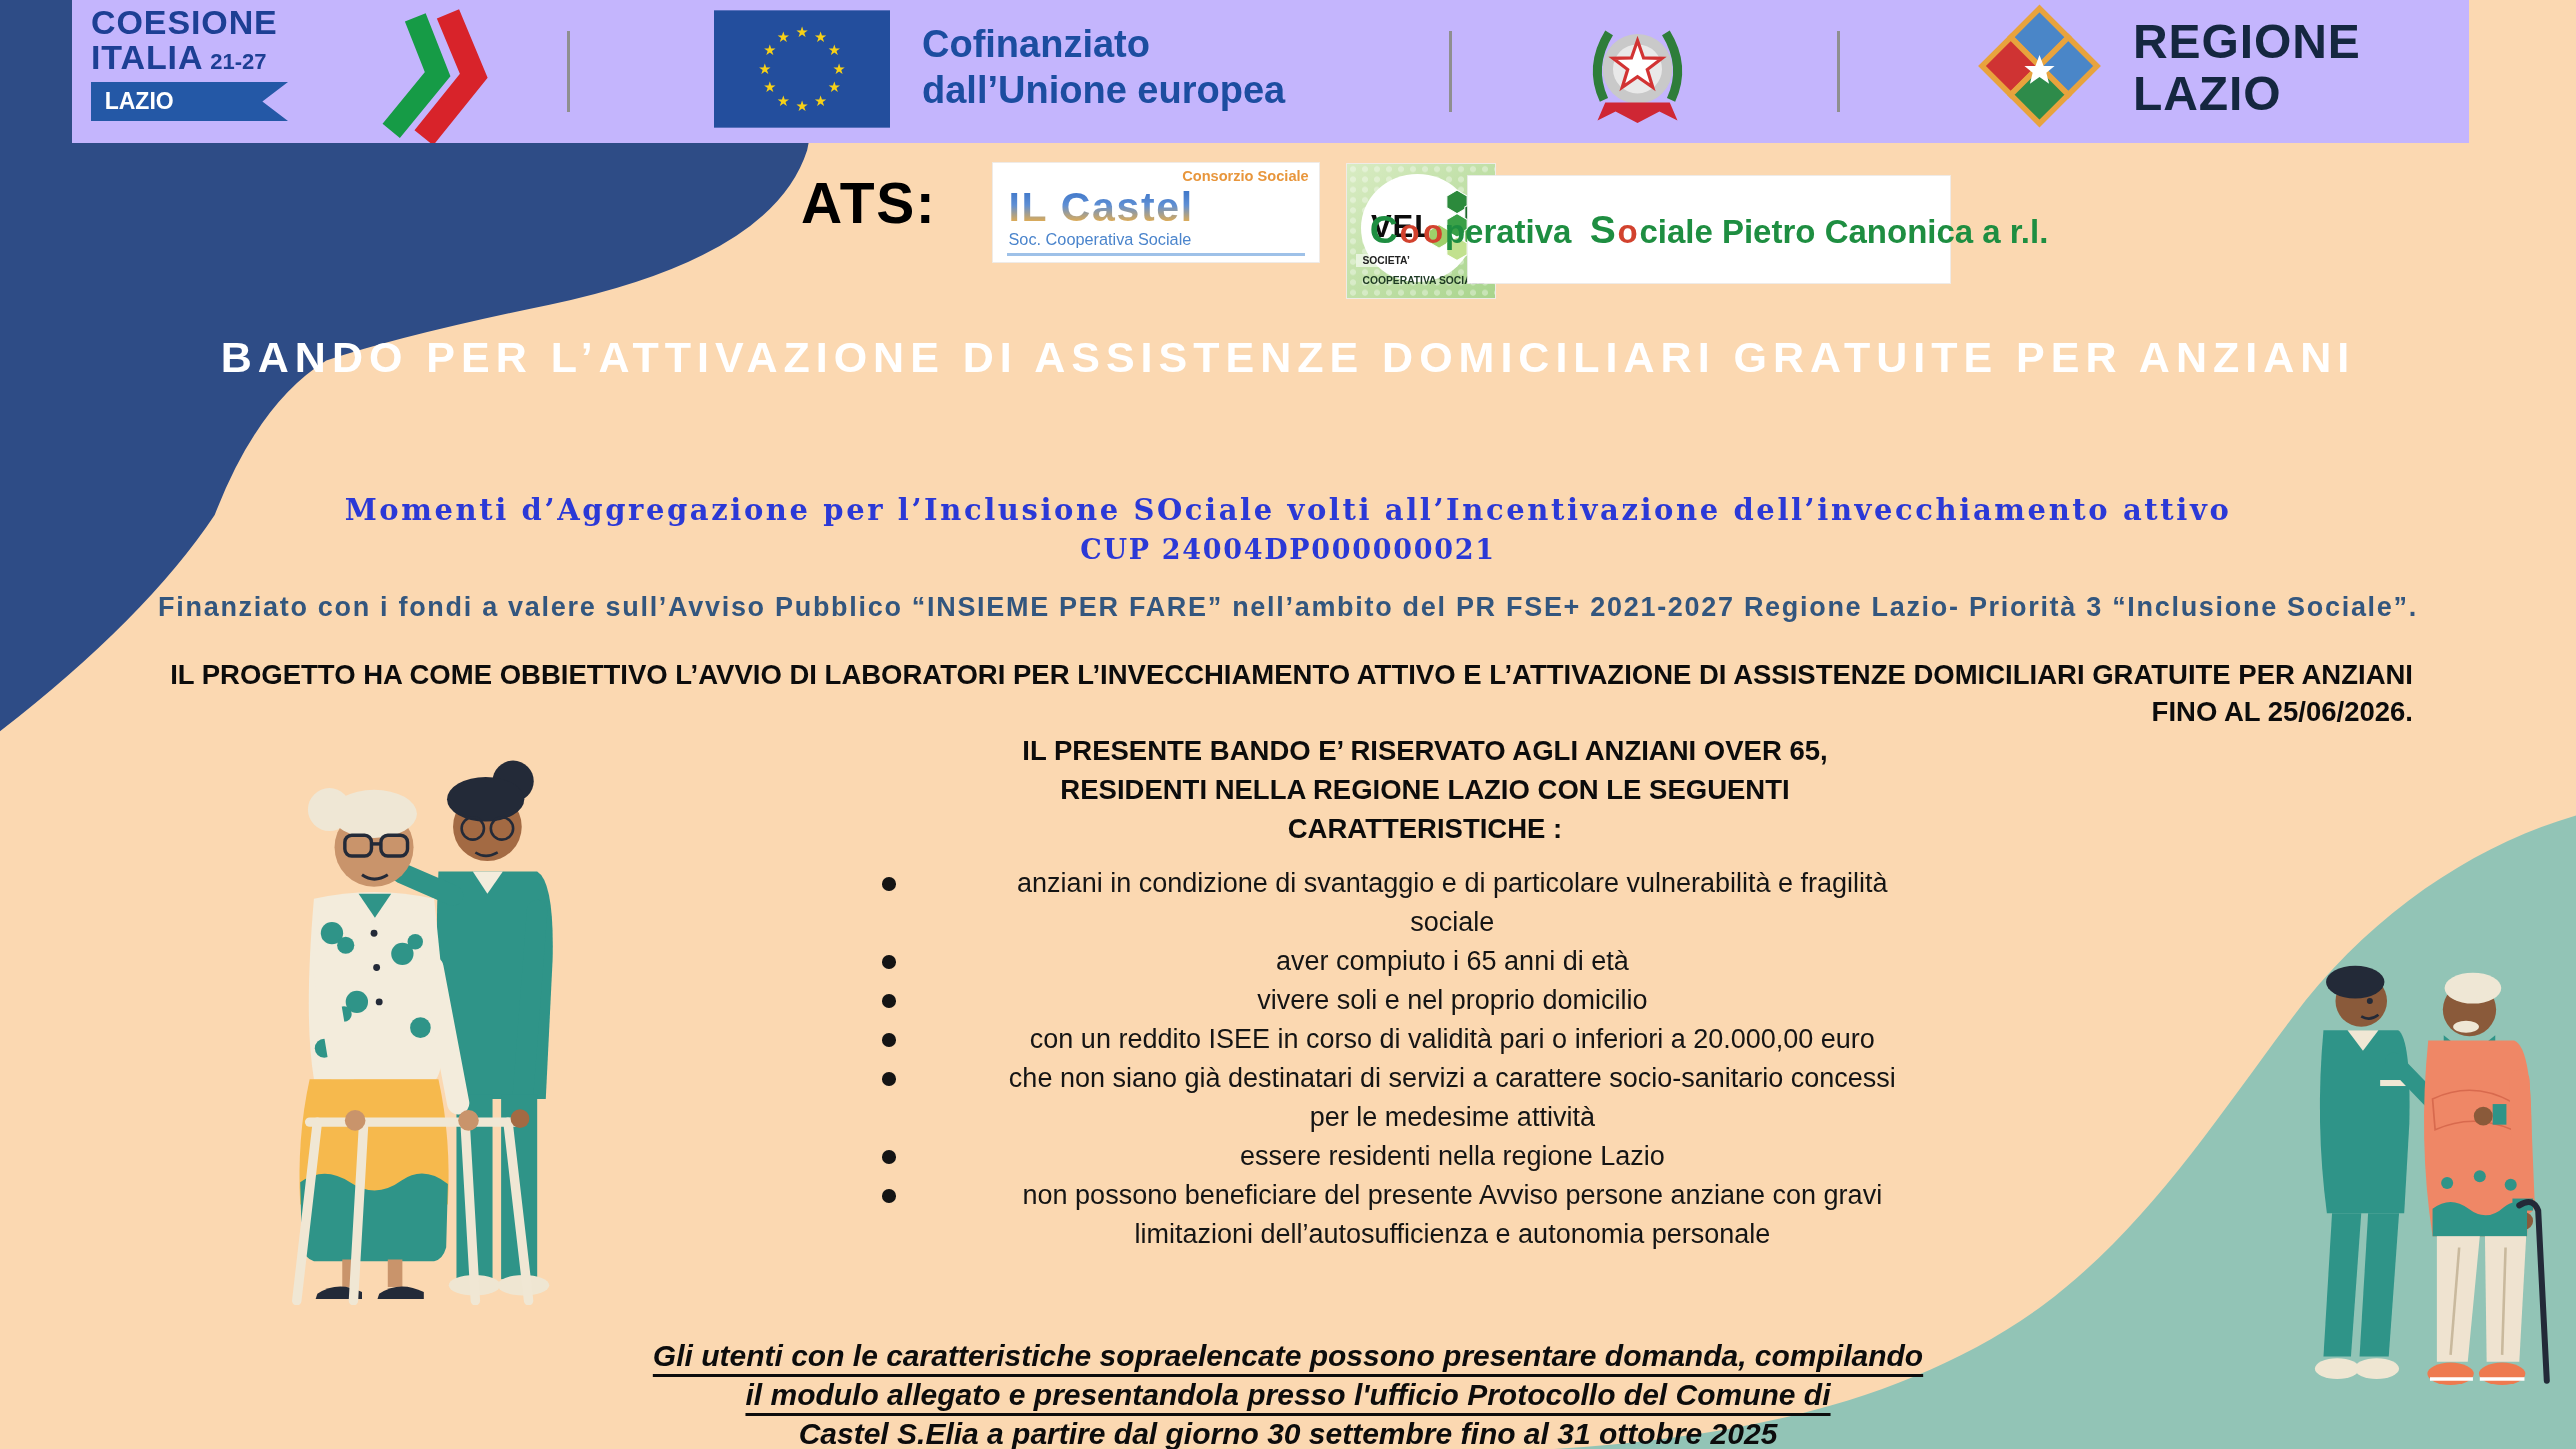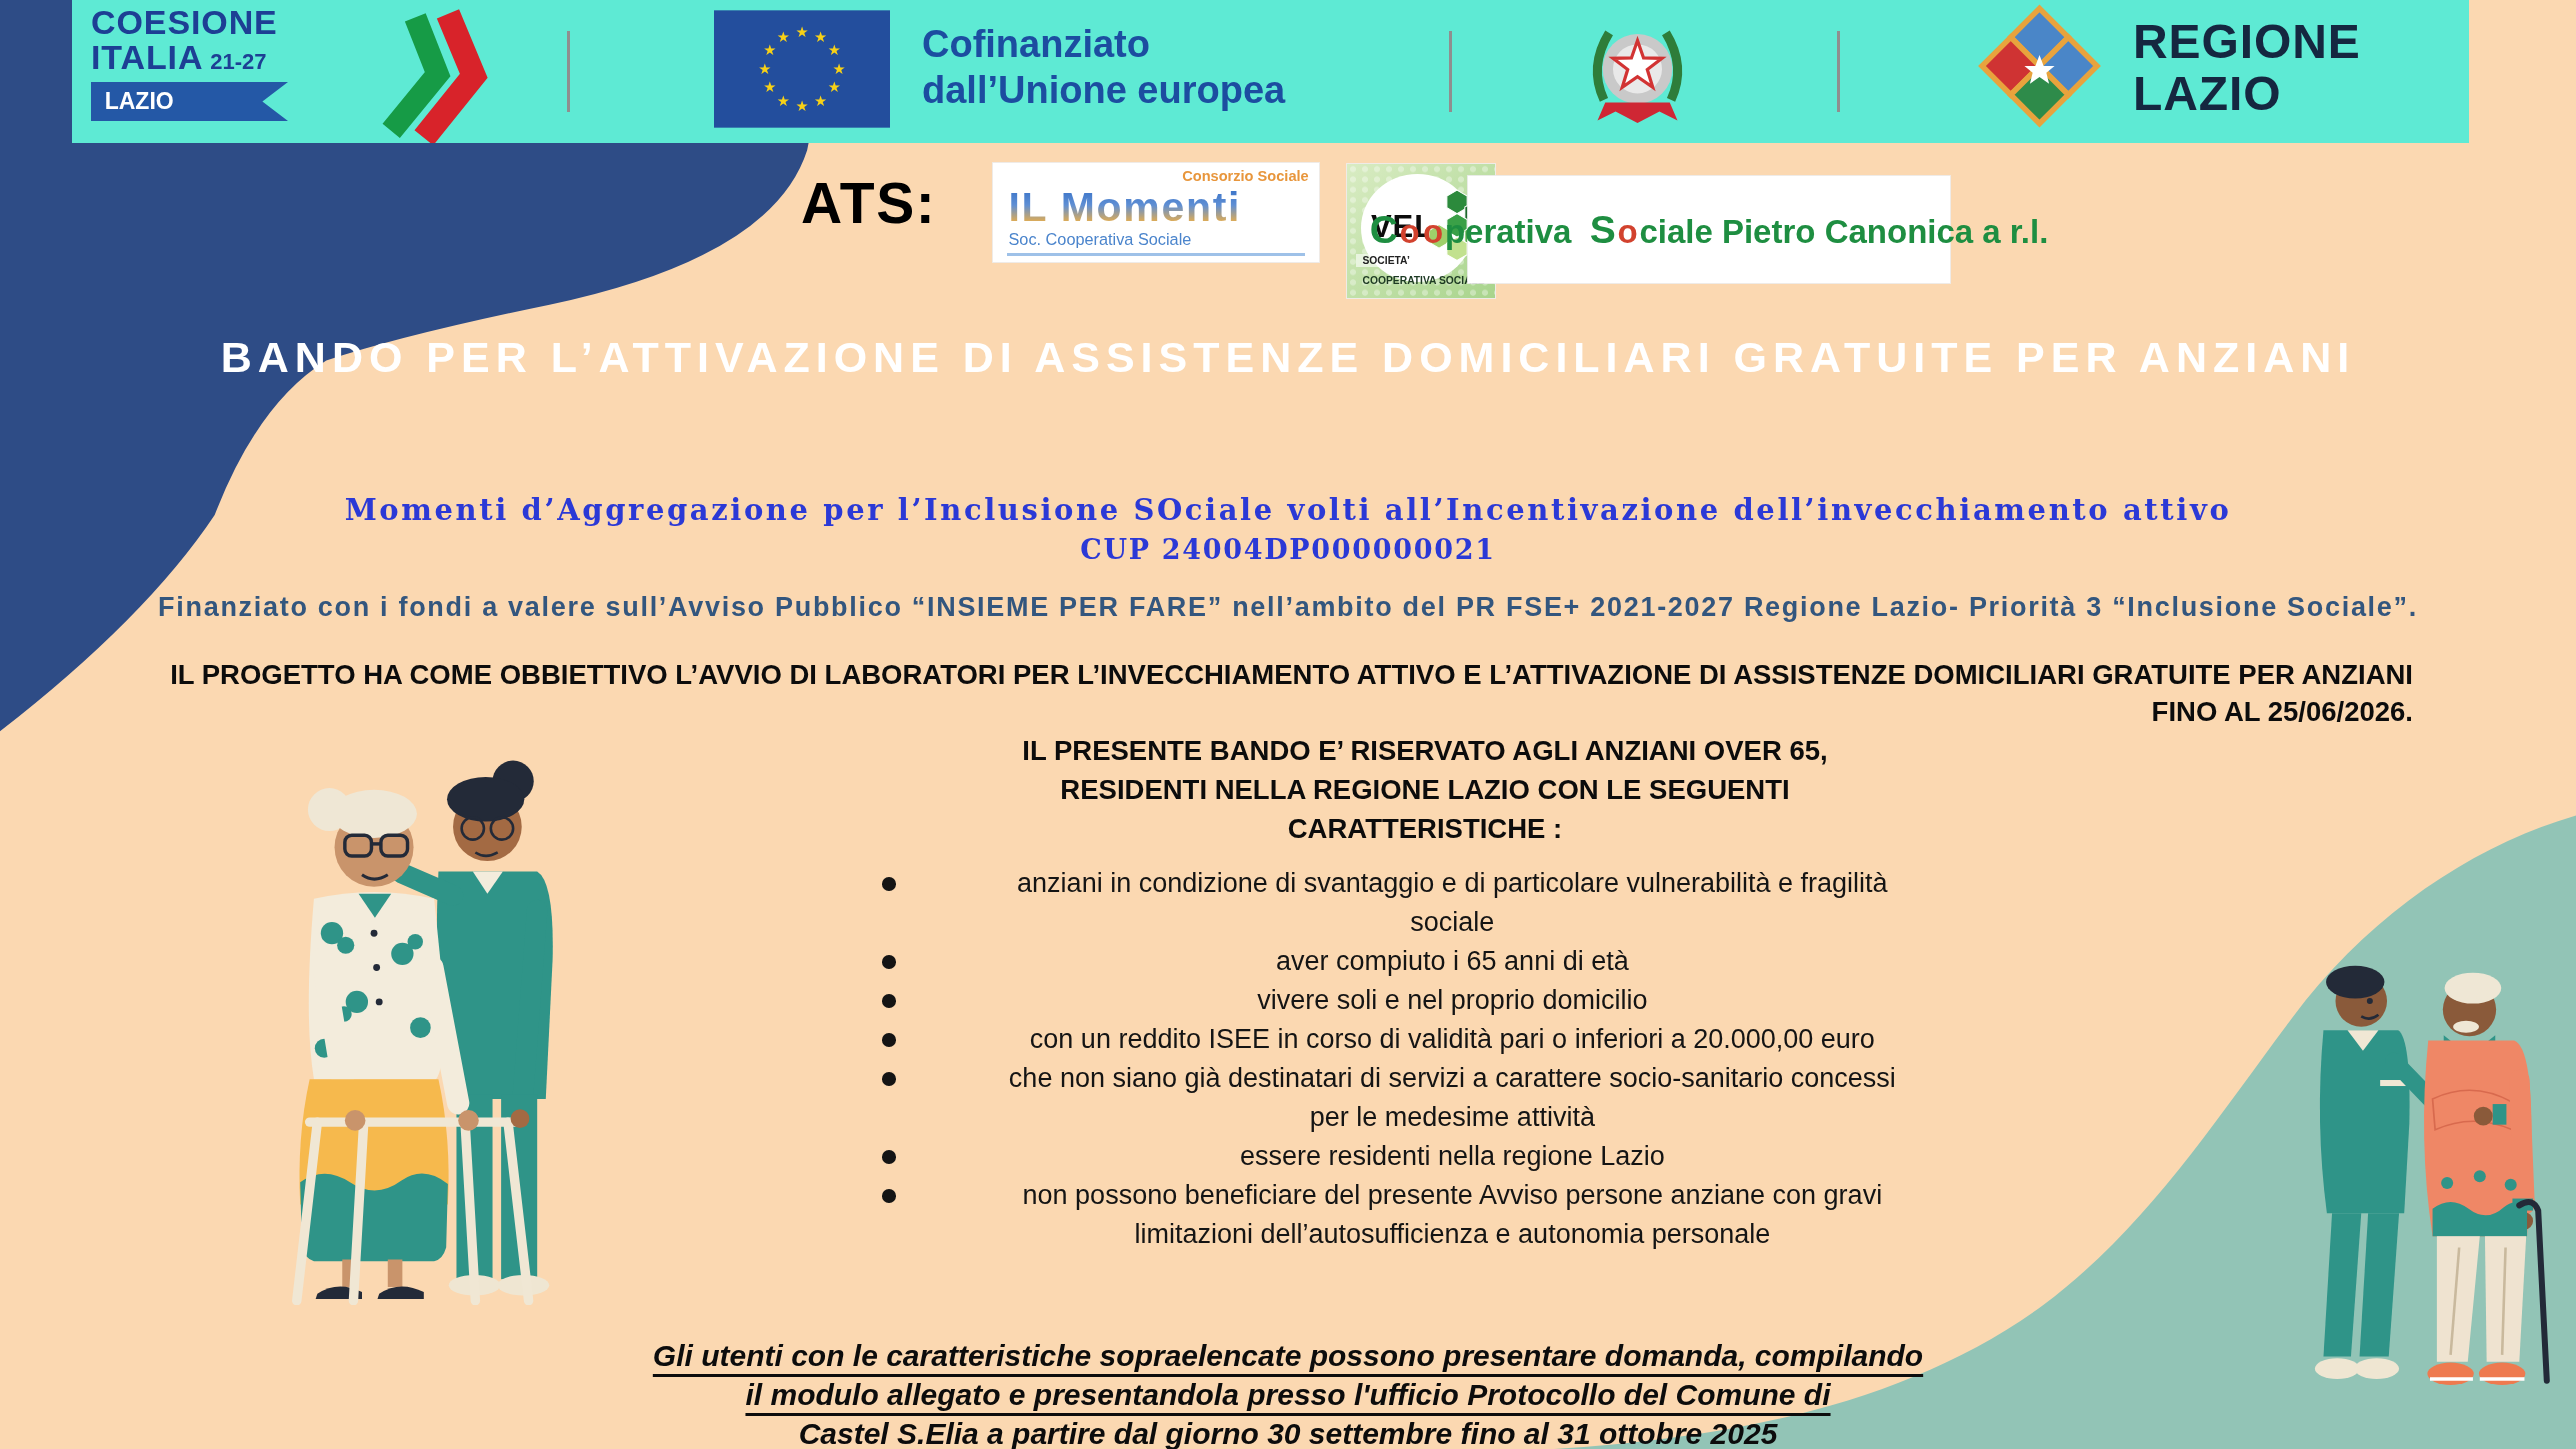--- a/index.html
+++ b/index.html
@@ -1,21 +1,21 @@
 <!DOCTYPE html>
 <html style="font-size:13.7px"><head>
 <meta charset="utf-8">
 <style>
   html,body{margin:0;padding:0;}
   body{width:2576px;height:1449px;overflow:hidden;font-family:"Liberation Sans",sans-serif;}
   .poster{position:relative;width:2576px;height:1449px;background:#fbd8b1;overflow:hidden;}
   .waves{position:absolute;left:0;top:0;width:2576px;height:1449px;z-index:1;}
 
   
-  .banner{position:absolute;left:72px;top:0;width:2397px;height:143px;background:#5eead4;z-index:5;}
+  .banner{position:absolute;left:72px;top:0;width:2397px;height:143px;background:#c4b5fd;z-index:5;}
   .vline{position:absolute;top:31px;height:81px;width:2.6px;background:#8f8f8f;}
   .coesione{position:absolute;left:19px;top:5.2px;width:464px;height:132px;}
   .coe-t1{font-weight:800;font-size:34px;line-height:34px;color:#1d3f94;letter-spacing:0.9px;}
   .coe-row{display:flex;align-items:flex-end;gap:6.9px;}
   .coe-t2{font-weight:800;font-size:34px;line-height:36px;color:#1d3f94;letter-spacing:0.9px;}
   .coe-years{font-weight:800;font-size:22px;color:#1d3f94;margin-top:1.7px;}
   .lazio-ribbon{margin-top:6.9px;width:197px;height:39px;background:#2458a6;color:#fff;font-weight:800;
     font-size:23px;line-height:39px;padding-left:13.7px;box-sizing:border-box;
     clip-path:polygon(0 0,100% 0,87% 50%,100% 100%,0 100%);}
   .coe-chevron{position:absolute;left:283px;top:1.7px;}
@@ -151,21 +151,21 @@
     <div class="rl-text">
       <div>REGIONE</div>
       <div>LAZIO</div>
     </div>
   </div>
 
   <div class="ats-label">ATS:</div>
 
   <div class="logo-box mosaico">
     <div class="mos-top">Consorzio Sociale</div>
-    <div class="mos-name">IL Momenti</div>
+    <div class="mos-name">IL Castel</div>
     <div class="mos-sub">Soc. Cooperativa Sociale</div>
     <div class="mos-line"></div>
   </div>
 
   <div class="logo-box vel">
     <div class="vel-pattern"></div>
     <div class="vel-circle"></div>
     <div class="vel-name">VEL</div>
     <svg class="vel-hex" width="69" height="103" viewBox="0 0 100 120">
       <g stroke="#ffffff" stroke-width="1.5">

